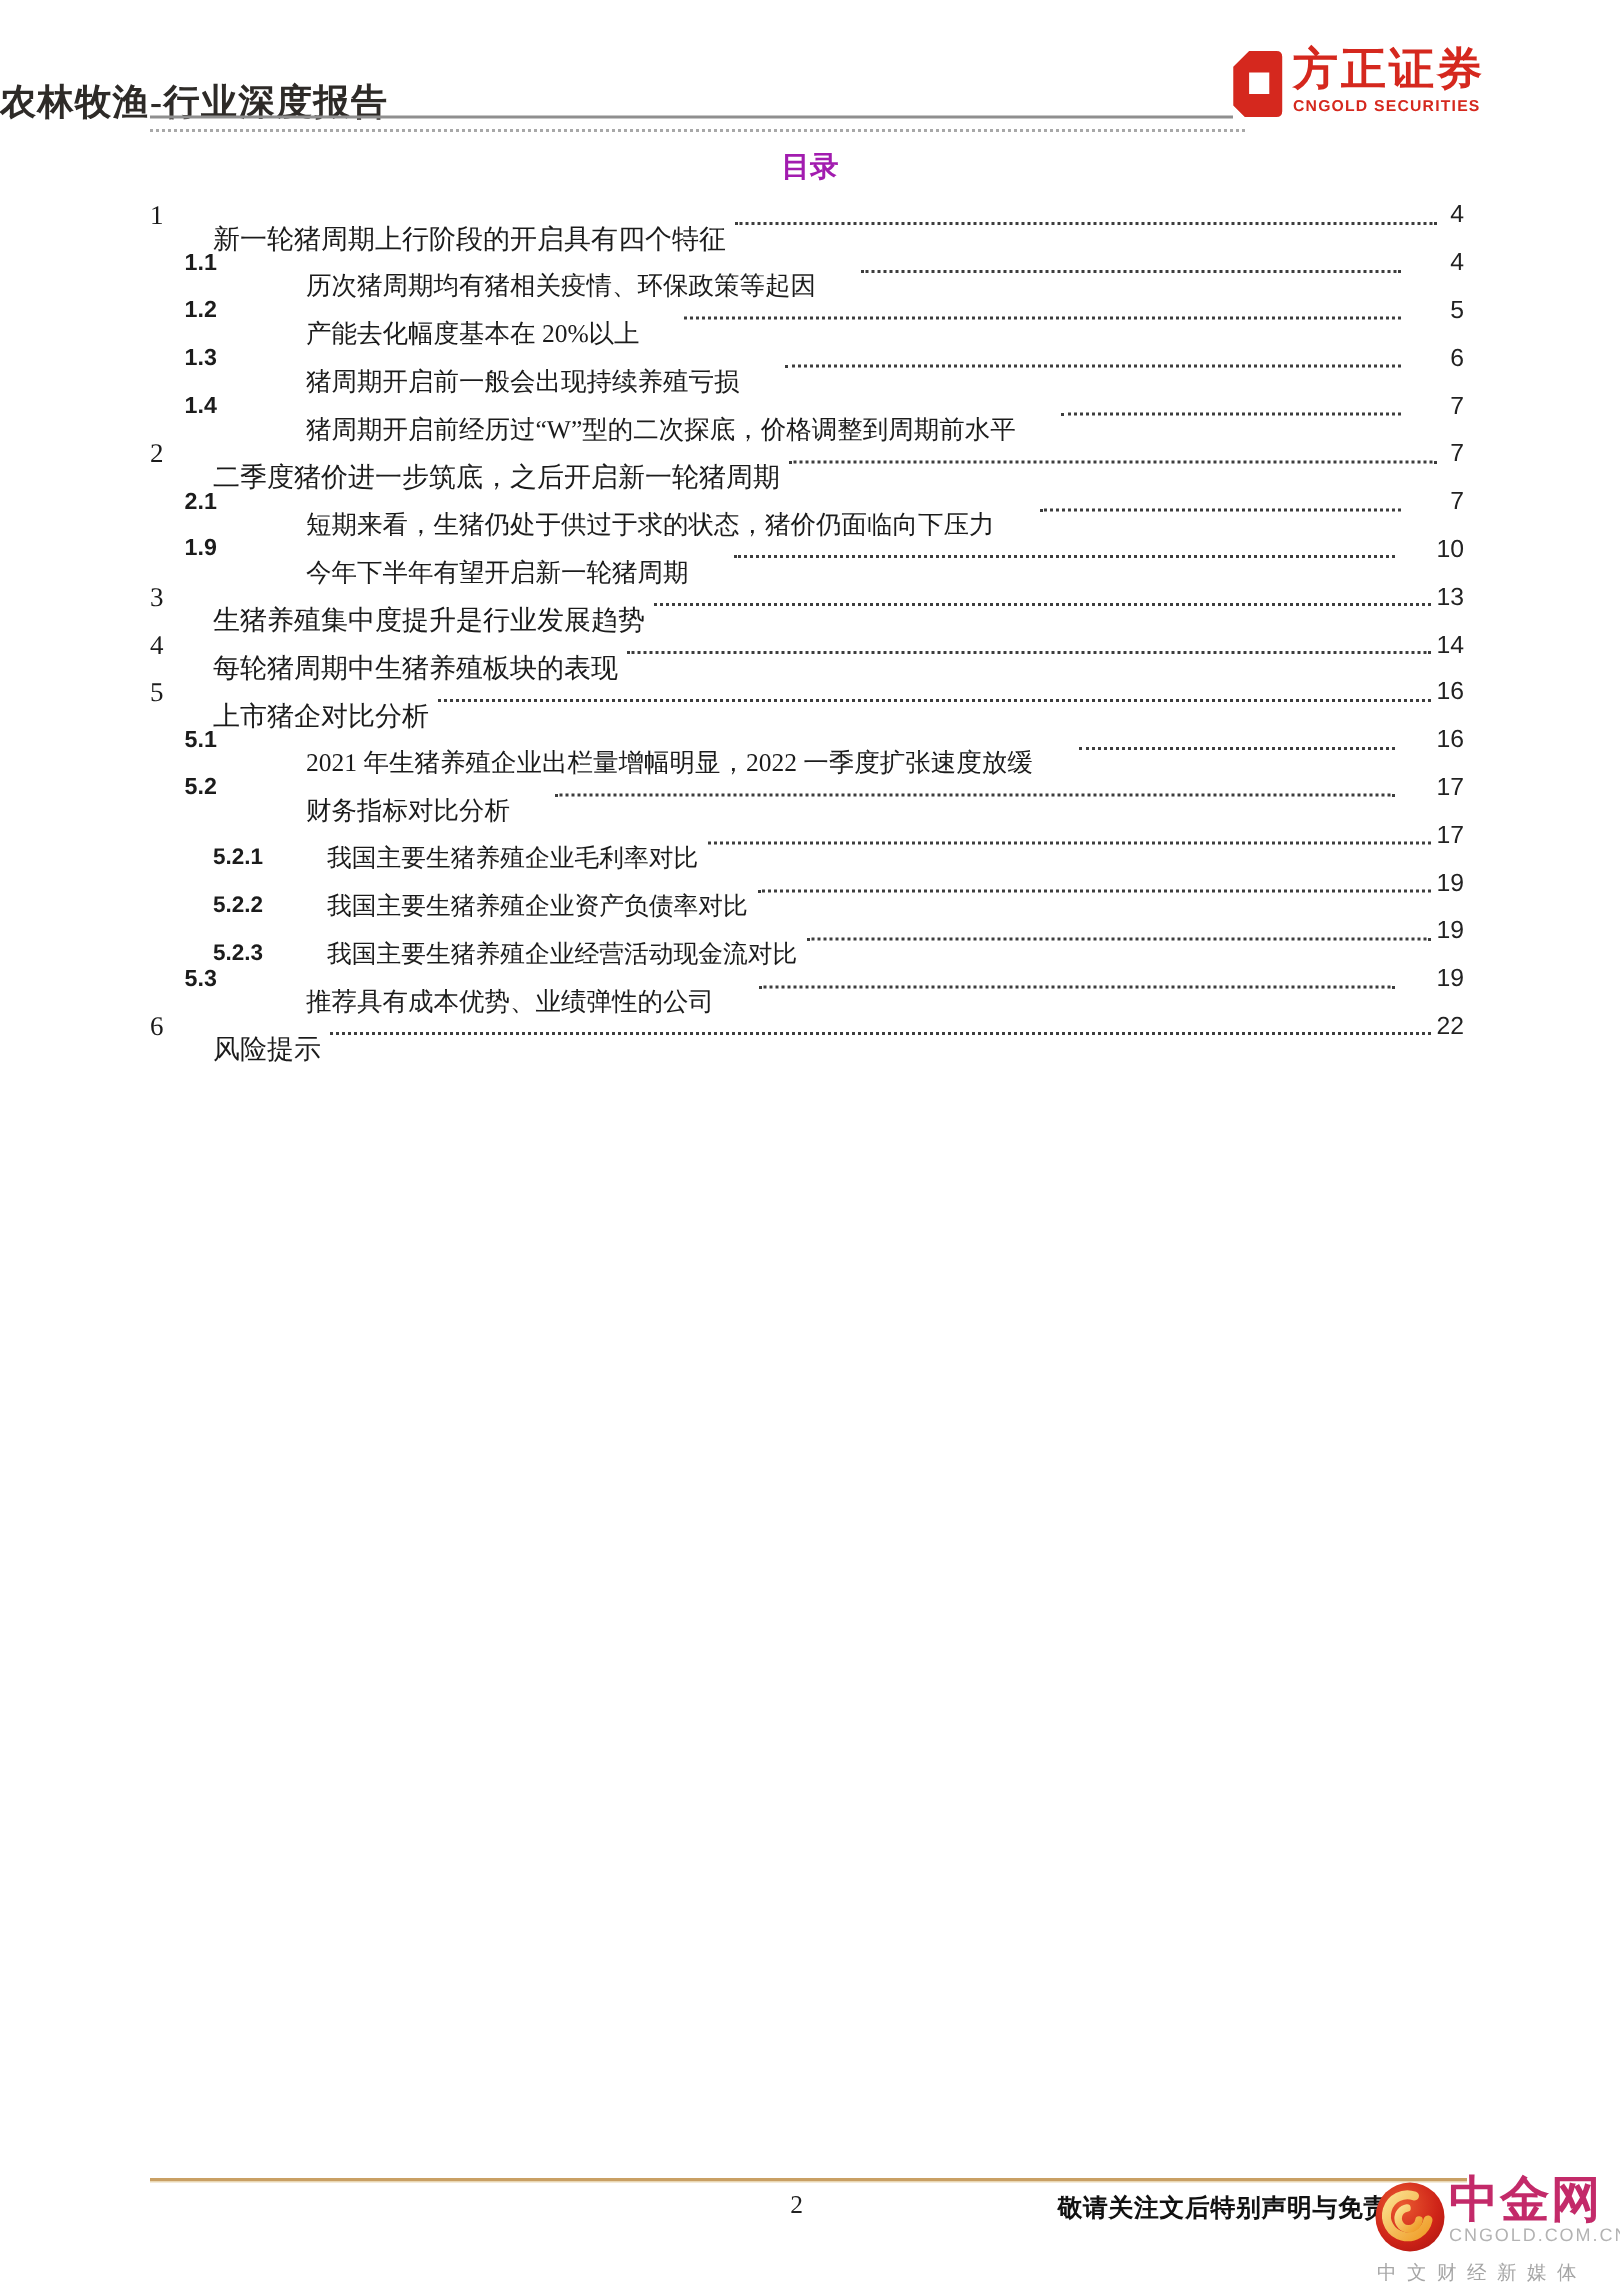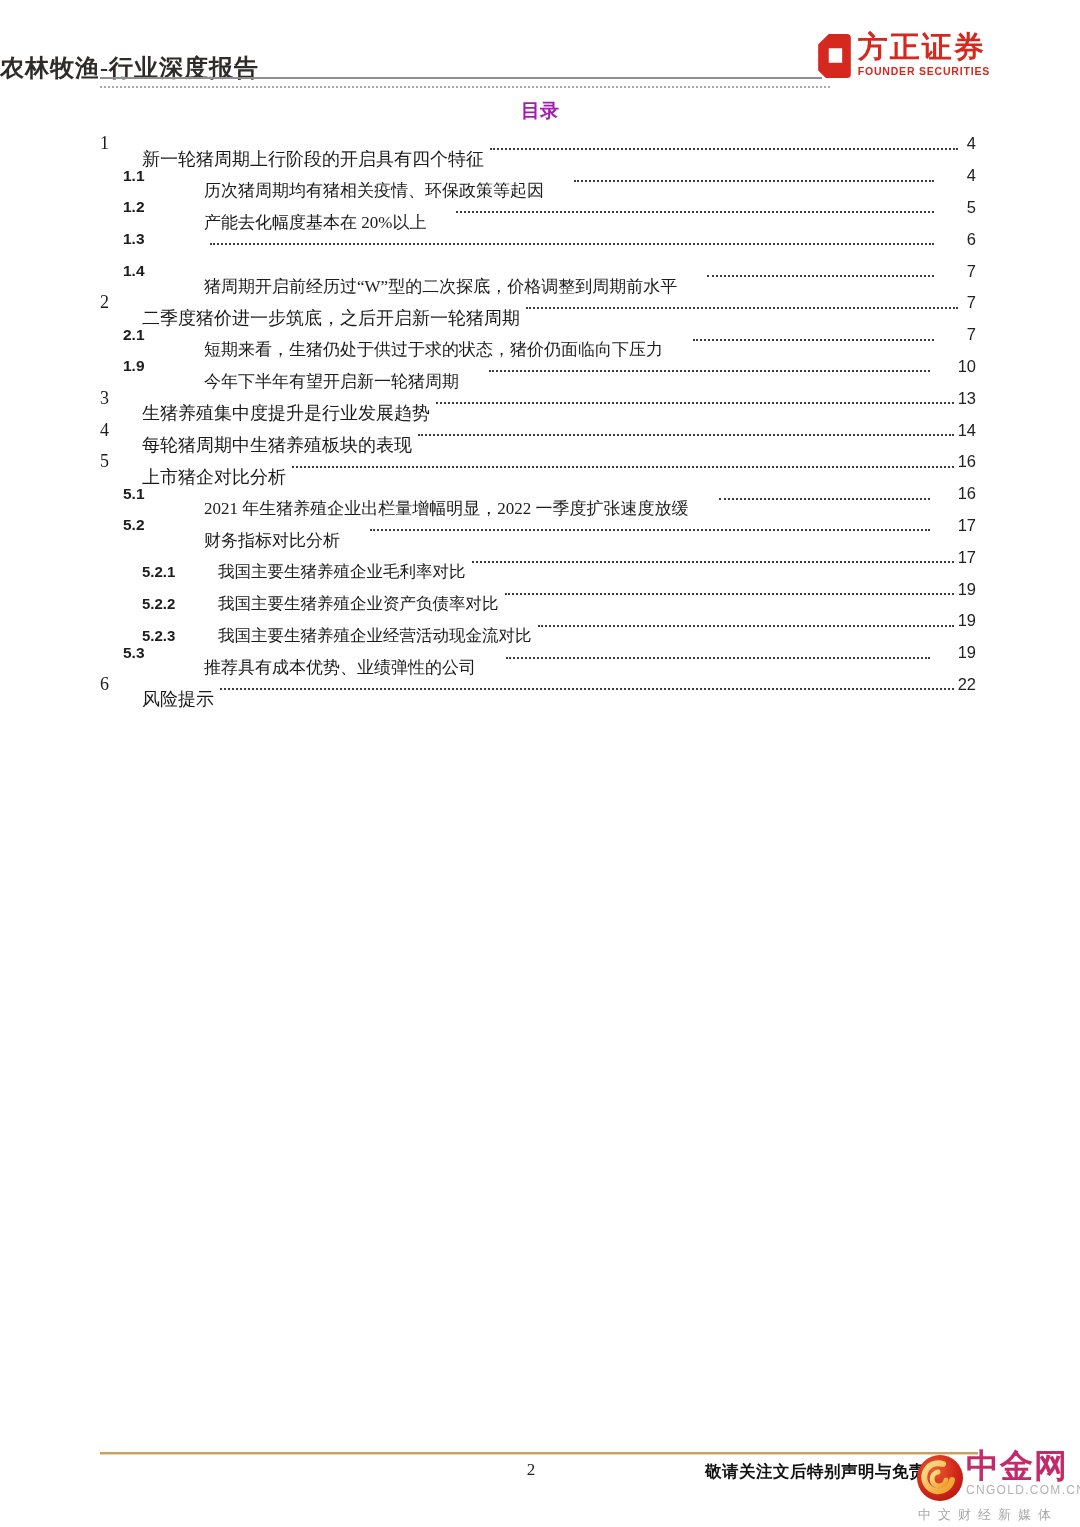--- a/index.html
+++ b/index.html
@@ -137,21 +137,21 @@
 
   <div class="header-title">农林牧渔-行业深度报告</div>
 
   <div class="brand">
     <svg class="brand-mark" width="37" height="48" viewBox="0 0 38 50" xmlns="http://www.w3.org/2000/svg">
       <path fill-rule="evenodd" fill="#d5281e" d="M13 2 H32 Q36 2 36 6 V44 Q36 48 32 48 H10 L2 40 V13 Z
            M13 17 H27 V32 H13 Z"></path>
     </svg>
     <div>
       <div class="brand-cn">方正证券</div>
-      <div class="brand-en">FOUNDER SECURITIES</div>
+      <div class="brand-en">CNGOLD SECURITIES</div>
     </div>
   </div>
 
   <div class="rule-solid"></div>
   <div class="rule-dotted"></div>
 
   <h1 class="toc-title">目录</h1>
 
   <div class="toc">
       <div class="toc-row lv1">
@@ -167,20 +167,21 @@
       <span class="toc-page">4</span>
     </div>
       <div class="toc-row lv2">
       <span class="toc-num">1.2</span>
       <span class="toc-text">产能去化幅度基本在 20%以上</span>
       <span class="toc-dots"></span>
       <span class="toc-page">5</span>
     </div>
       <div class="toc-row lv2">
       <span class="toc-num">1.3</span>
+      <span class="toc-text">猪周期开启前一般会出现持续养殖亏损</span>
       <span class="toc-dots"></span>
       <span class="toc-page">6</span>
     </div>
       <div class="toc-row lv2">
       <span class="toc-num">1.4</span>
       <span class="toc-text">猪周期开启前经历过“W”型的二次探底，价格调整到周期前水平</span>
       <span class="toc-dots"></span>
       <span class="toc-page">7</span>
     </div>
       <div class="toc-row lv1">

